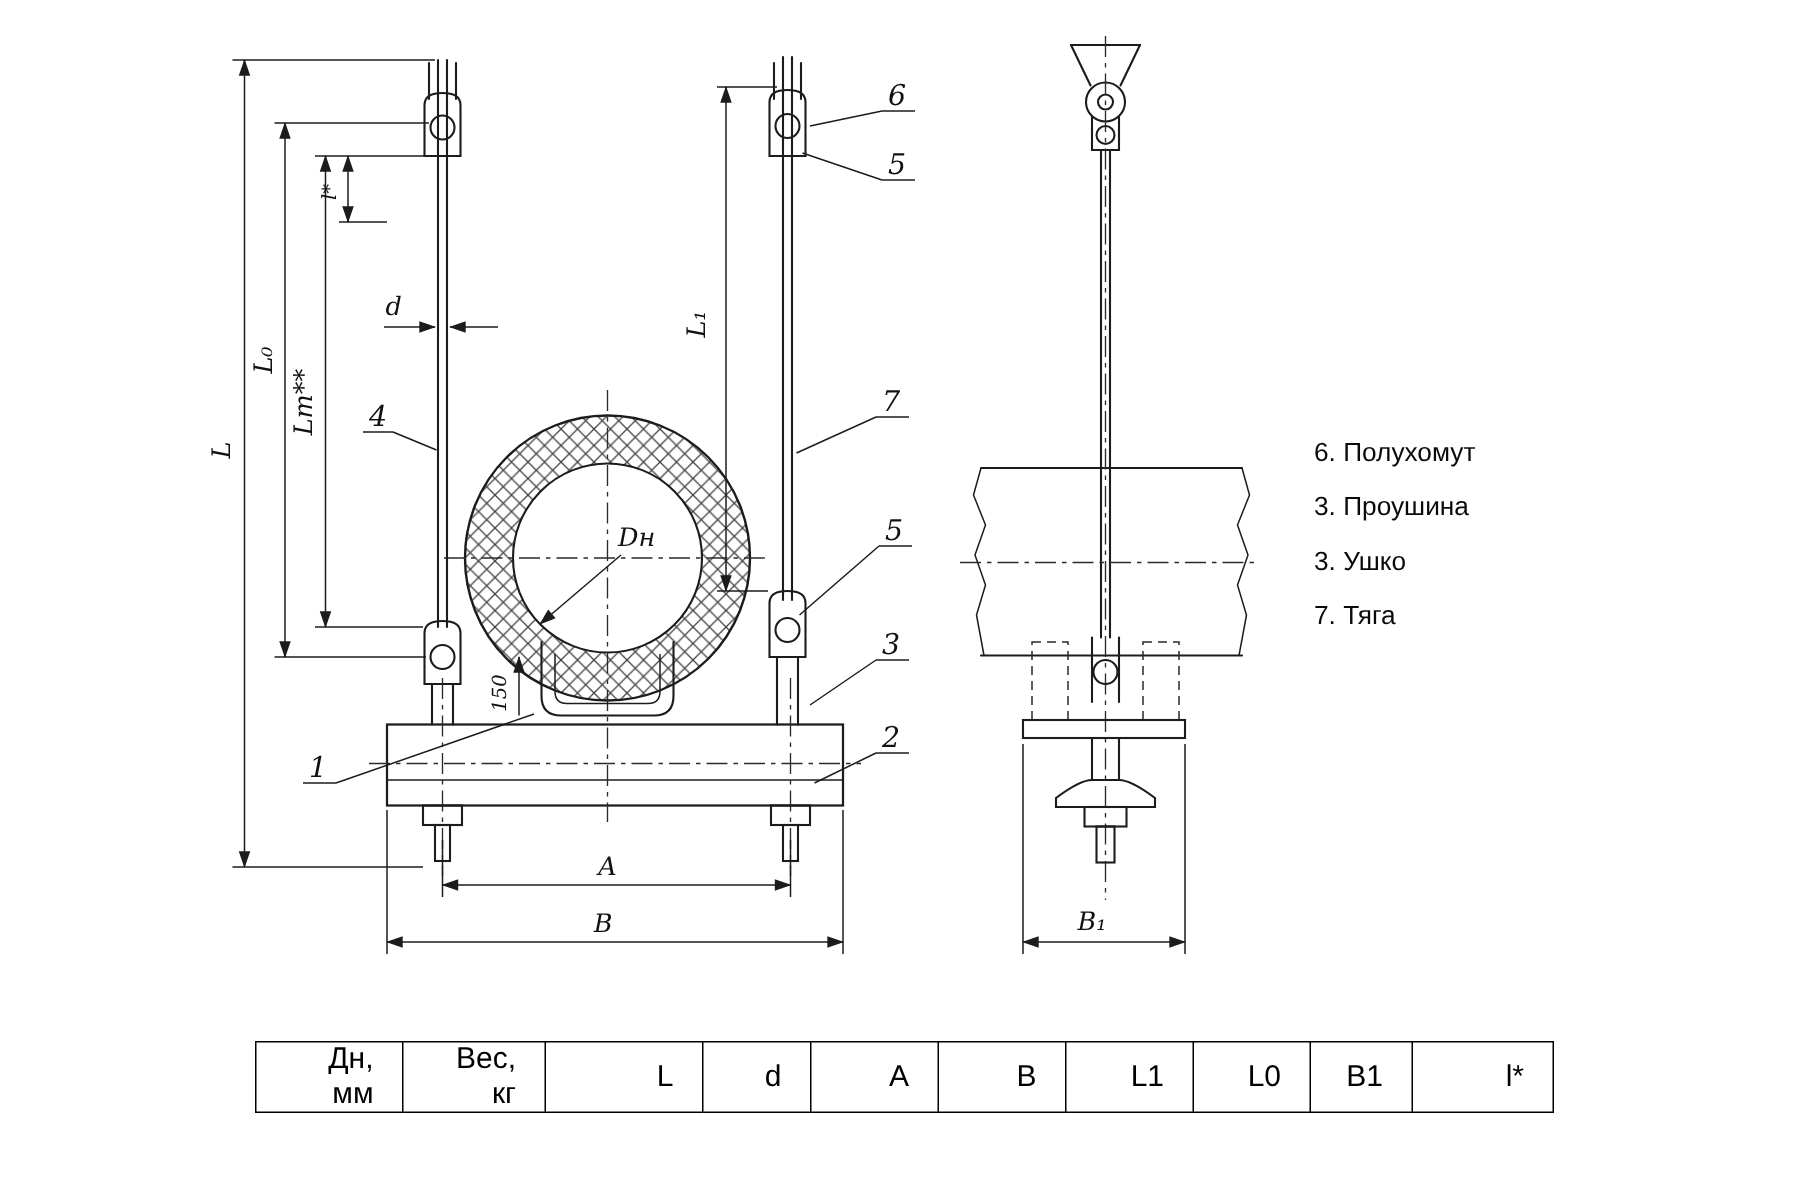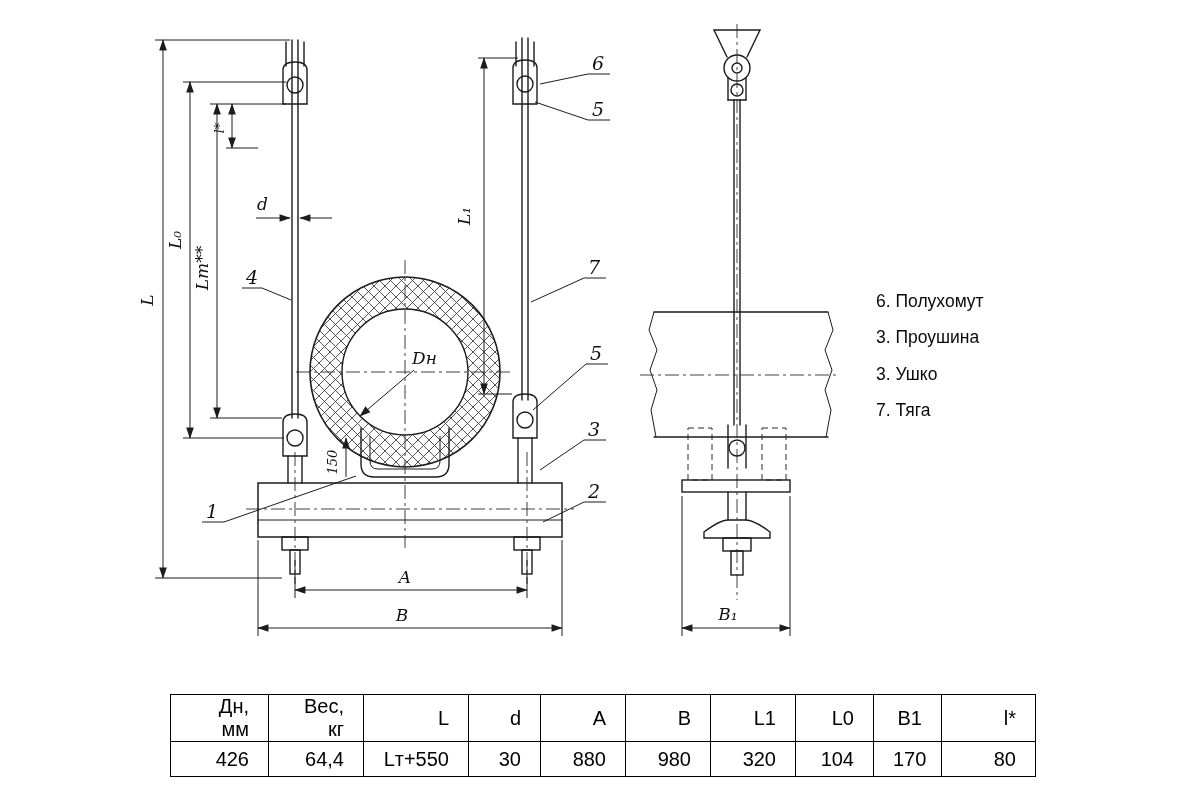--- a/index.html
+++ b/index.html
@@ -267,28 +267,16 @@
         <th>Вес, кг</th>
         <th>L</th>
         <th>d</th>
         <th>A</th>
         <th>B</th>
         <th>L1</th>
         <th>L0</th>
         <th>B1</th>
         <th>l*</th>
       </tr>
-      <tr>
-        <td>426</td>
-        <td>64,4</td>
-        <td>Lт+550</td>
-        <td>30</td>
-        <td>880</td>
-        <td>980</td>
-        <td>320</td>
-        <td>104</td>
-        <td>170</td>
-        <td>80</td>
-      </tr>
     </tbody>
   </table>
 
 </div>
 
 </body></html>

